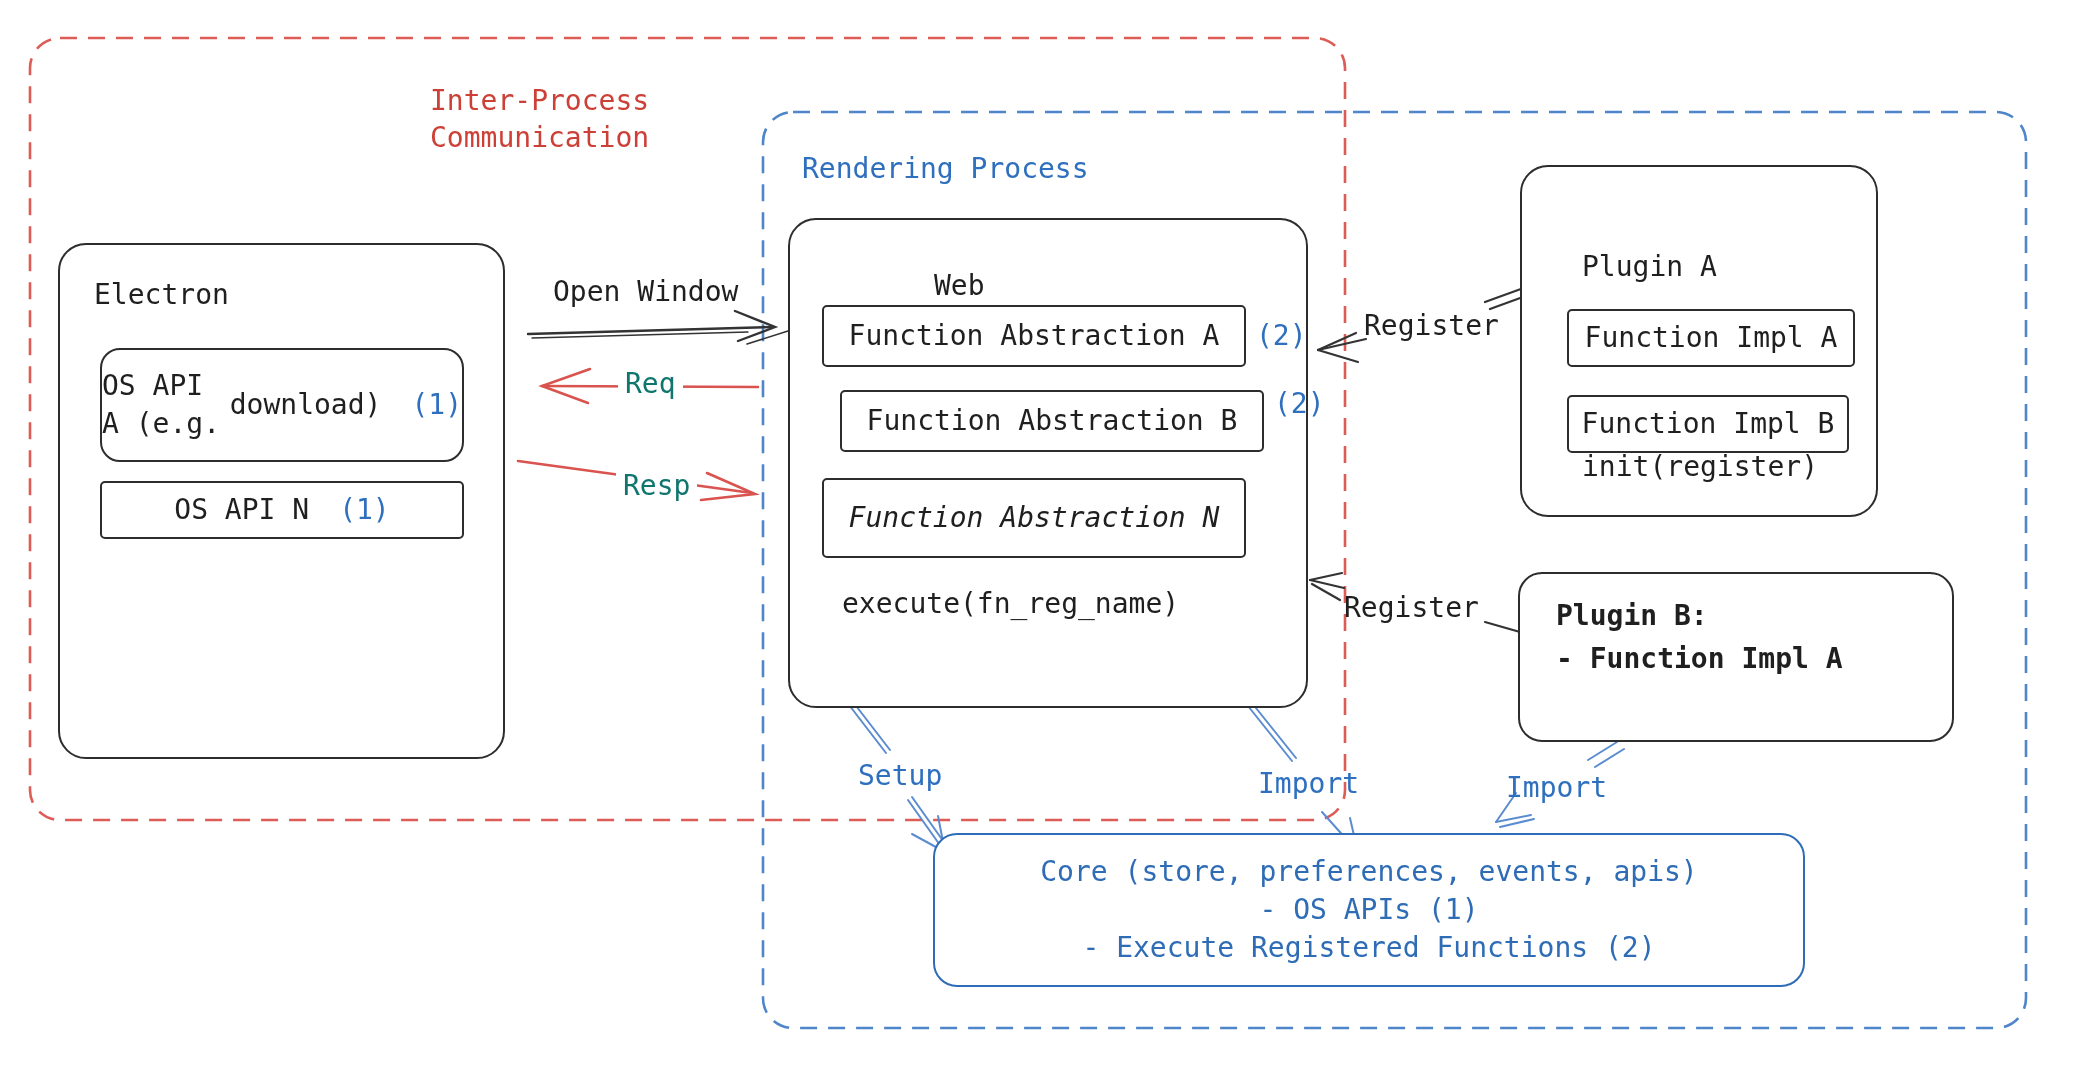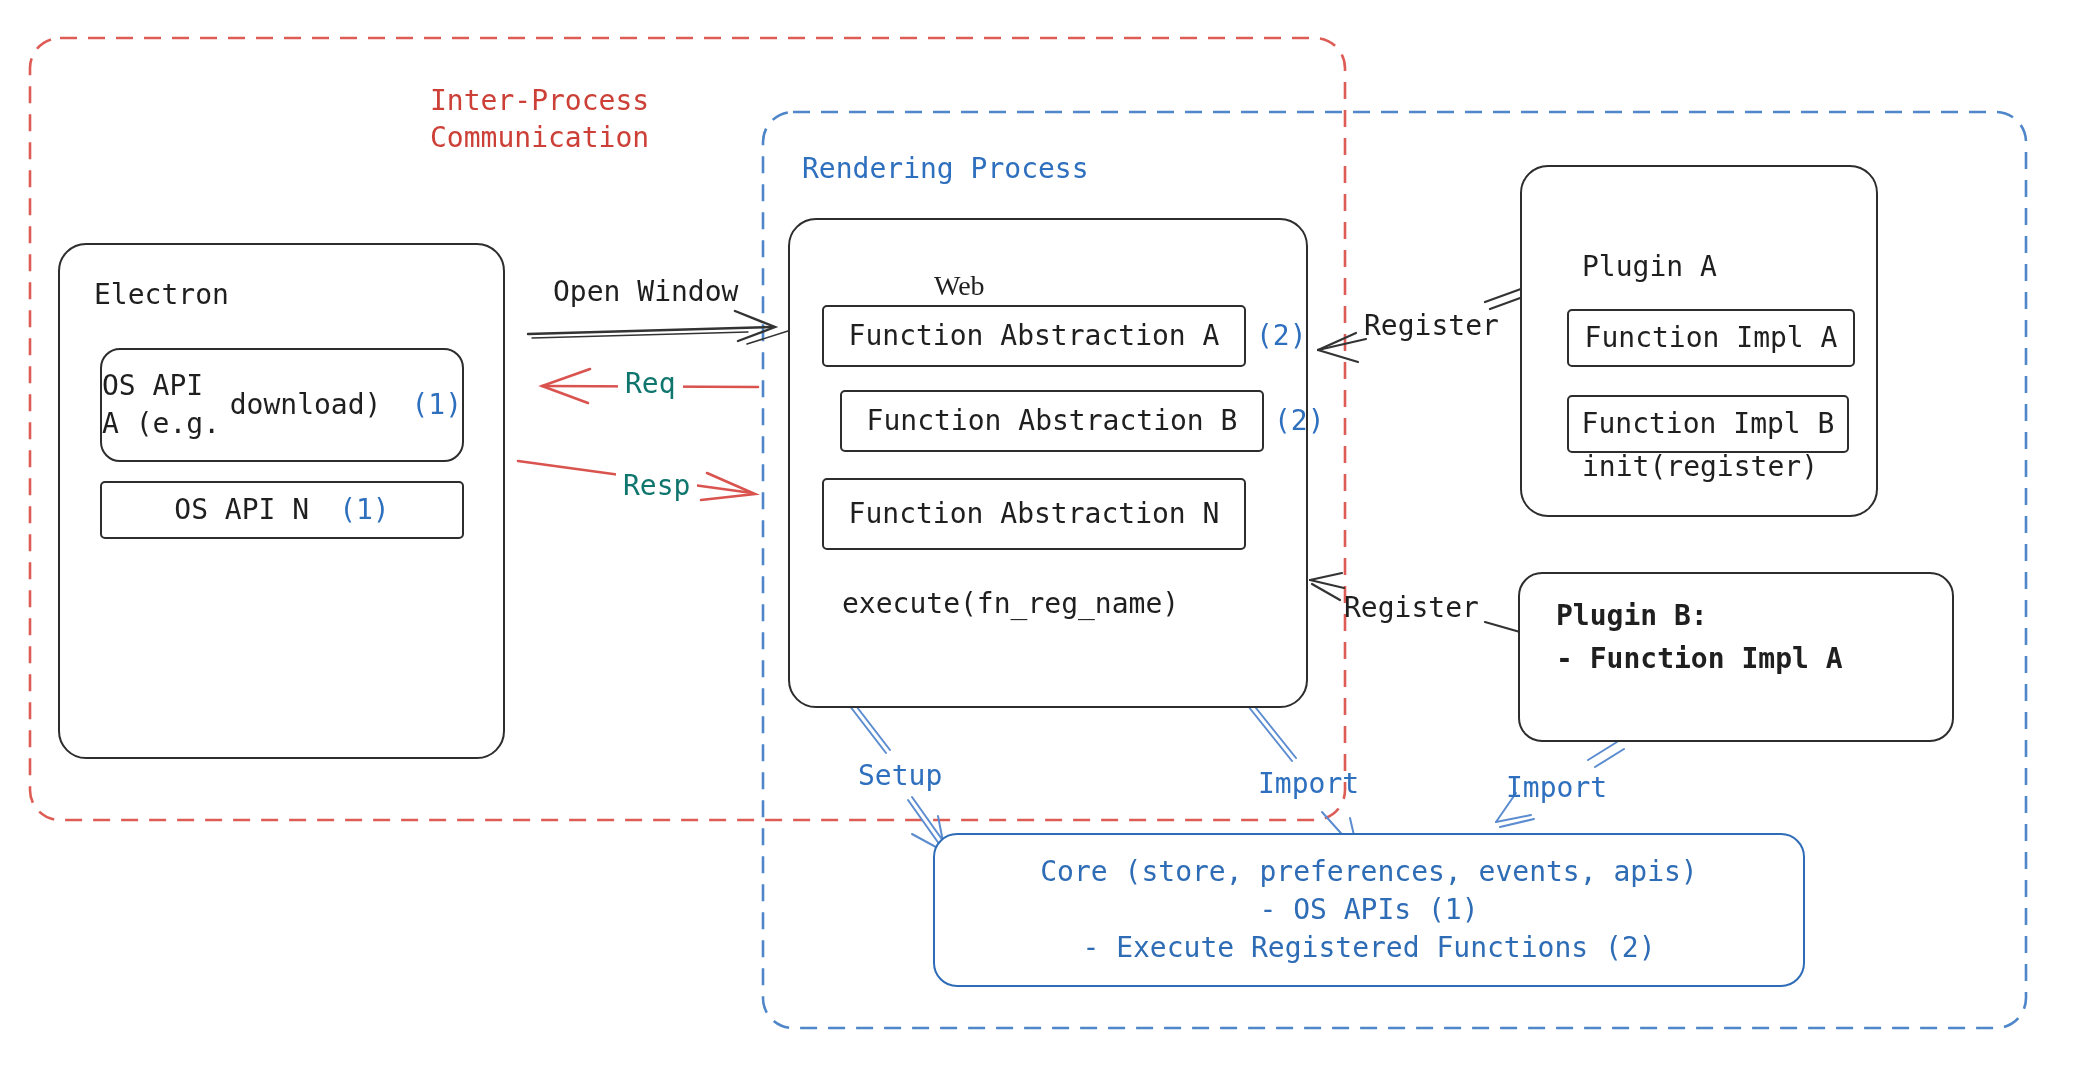--- a/index.html
+++ b/index.html
@@ -126,38 +126,38 @@
       </span>
     </div>
     <div class="chip" style="left:40px;top:236px;width:364px;height:58px;">
       <span>OS API N</span>
       <span class="gap-sm"></span>
       <span class="badge">(1)</span>
     </div>
   </div>
 
   <div class="node" style="left:788px;top:218px;width:520px;height:490px;">
-    <div class="node-title" style="left:144px;top:52px;font-family:Liberation Serif, serif;">Web</div>
+    <div class="node-title" style="left:144px;top:52px;">Web</div>
 
     <div class="abs" style="left:32px;top:85px;display:flex;align-items:center;">
       <div class="chip" style="position:static;width:424px;height:62px;">
         <span>Function Abstraction A</span>
       </div>
       <span class="badge" style="margin-left:10px;">(2)</span>
     </div>
 
-    <div class="abs" style="left:32px;top:170px;display:flex;align-items:center;padding-left:18px;">
+    <div class="abs" style="left:32px;top:170px;display:flex;padding-left:18px;">
       <div class="chip" style="position:static;width:424px;height:62px;">
         <span>Function Abstraction B</span>
       </div>
       <span class="badge" style="margin-left:10px;">(2)</span>
     </div>
 
     <div class="abs" style="left:32px;top:258px;display:flex;align-items:center;">
-      <div class="chip" style="position:static;width:424px;height:72px;">
+      <div class="chip" style="position:static;width:424px;height:80px;font-style:italic;">
         <span>Function Abstraction N</span>
       </div>
     </div>
 
     <div class="footer-text" style="left:52px;top:370px;">execute(fn_reg_name)</div>
   </div>
 
   <div class="node" style="left:1520px;top:165px;width:358px;height:352px;">
     <div class="node-title" style="left:60px;top:86px;">Plugin A</div>
     <div class="chip" style="left:45px;top:142px;width:288px;height:58px;">

